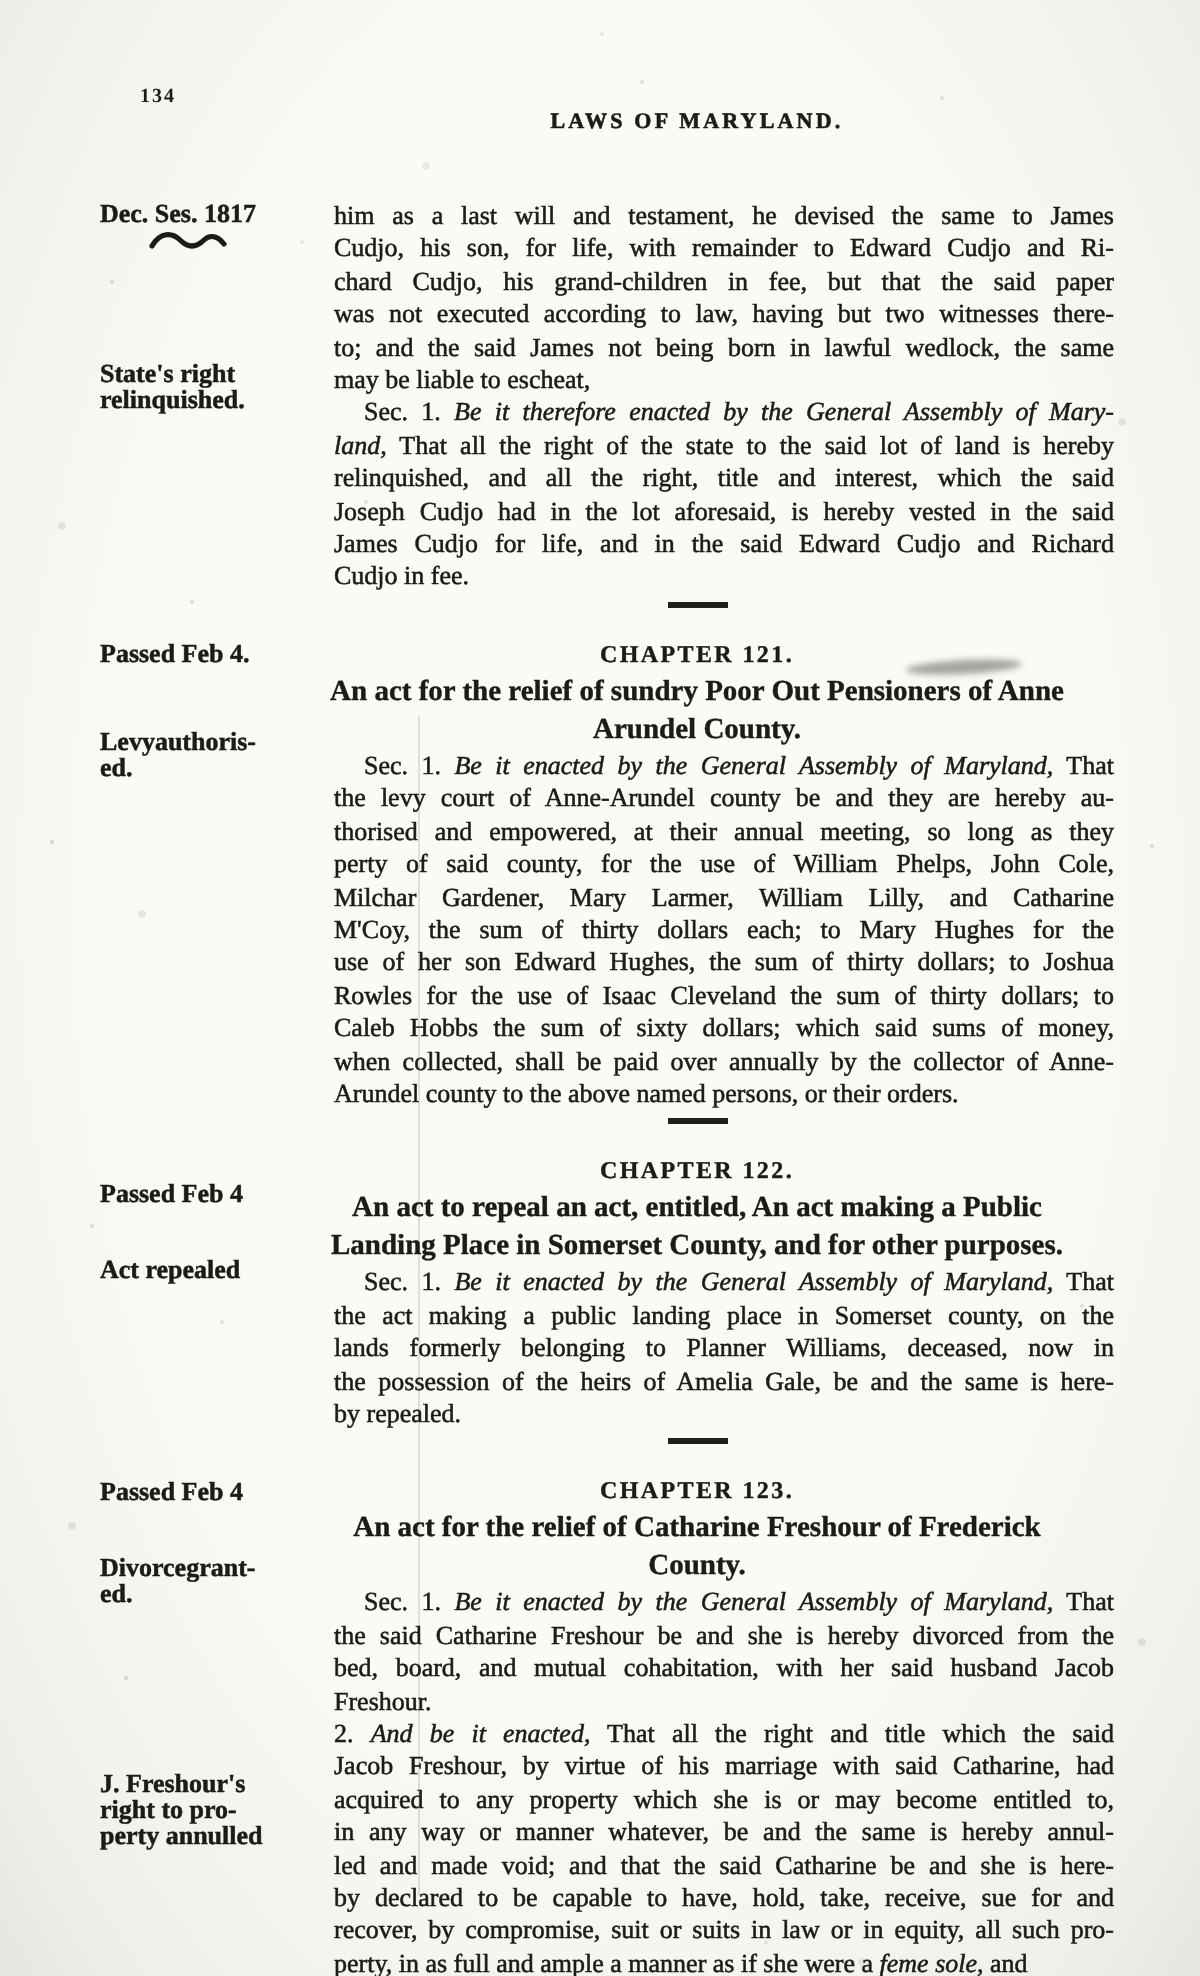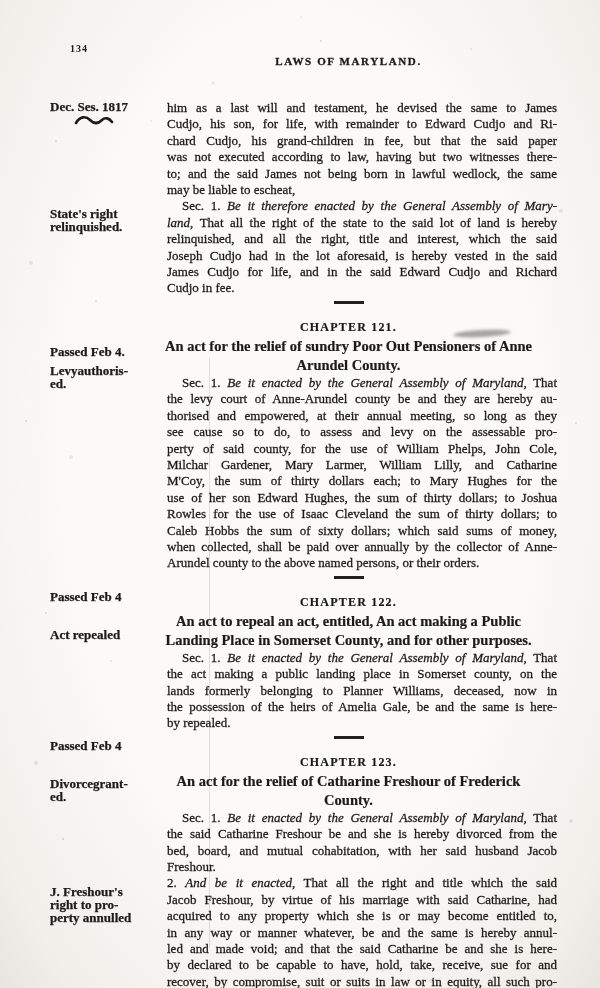--- a/index.html
+++ b/index.html
@@ -80,25 +80,25 @@
 
   <aside>
     <div class="note" style="top:100px;">
       <div>
           <div class="tline tlast"><span>Dec. Ses. 1817</span></div>
         </div>
       <svg class="squiggle" width="40" height="12" viewBox="0 0 40 12">
         <path d="M2 8 C6 1, 12 1, 16 5 C20 9, 24 9, 28 5 C31 2, 35 3, 38 7" fill="none" stroke="#1c1b18" stroke-width="2.6" stroke-linecap="round"></path>
       </svg>
     </div>
-    <div class="note" style="top:207px;">
+    <div class="note" style="top:180px;">
         <div class="tline"><span>State's right</span></div>
         <div class="tline tlast"><span>relinquished.</span></div>
       </div>
-    <div class="note" style="top:345px;">
+    <div class="note" style="top:320px;">
         <div class="tline tlast"><span>Passed Feb 4.</span></div>
       </div>
     <div class="note" style="top:364px;">
         <div class="tline"><span>Levyauthoris-</span></div>
         <div class="tline tlast"><span>ed.</span></div>
       </div>
     <div class="note" style="top:590px;">
         <div class="tline tlast"><span>Passed Feb 4</span></div>
       </div>
     <div class="note" style="top:628px;">
@@ -139,21 +139,20 @@
     <div class="rule"></div>
     <div class="chap">CHAPTER 121.</div>
     <div class="title">
         <div class="tline"><span>An act for the relief of sundry Poor Out Pensioners of Anne</span></div>
         <div class="tline tlast"><span>Arundel County.</span></div>
       </div>
     <div class="para indent">
         <div class="tline"><span>Sec. 1. </span><i>Be it enacted by the General Assembly of Maryland,</i><span> That</span></div>
         <div class="tline"><span>the levy court of Anne-Arundel county be and they are hereby au-</span></div>
         <div class="tline"><span>thorised and empowered, at their annual meeting, so long as they</span></div>
-        <div class="tline"><span>see cause so to do, to assess and levy on the assessable pro-</span></div>
         <div class="tline"><span>perty of said county, for the use of William Phelps, John Cole,</span></div>
         <div class="tline"><span>Milchar Gardener, Mary Larmer, William Lilly, and Catharine</span></div>
         <div class="tline"><span>M'Coy, the sum of thirty dollars each; to Mary Hughes for the</span></div>
         <div class="tline"><span>use of her son Edward Hughes, the sum of thirty dollars; to Joshua</span></div>
         <div class="tline"><span>Rowles for the use of Isaac Cleveland the sum of thirty dollars; to</span></div>
         <div class="tline"><span>Caleb Hobbs the sum of sixty dollars; which said sums of money,</span></div>
         <div class="tline"><span>when collected, shall be paid over annually by the collector of Anne-</span></div>
         <div class="tline tlast"><span>Arundel county to the above named persons, or their orders.</span></div>
       </div>
 

